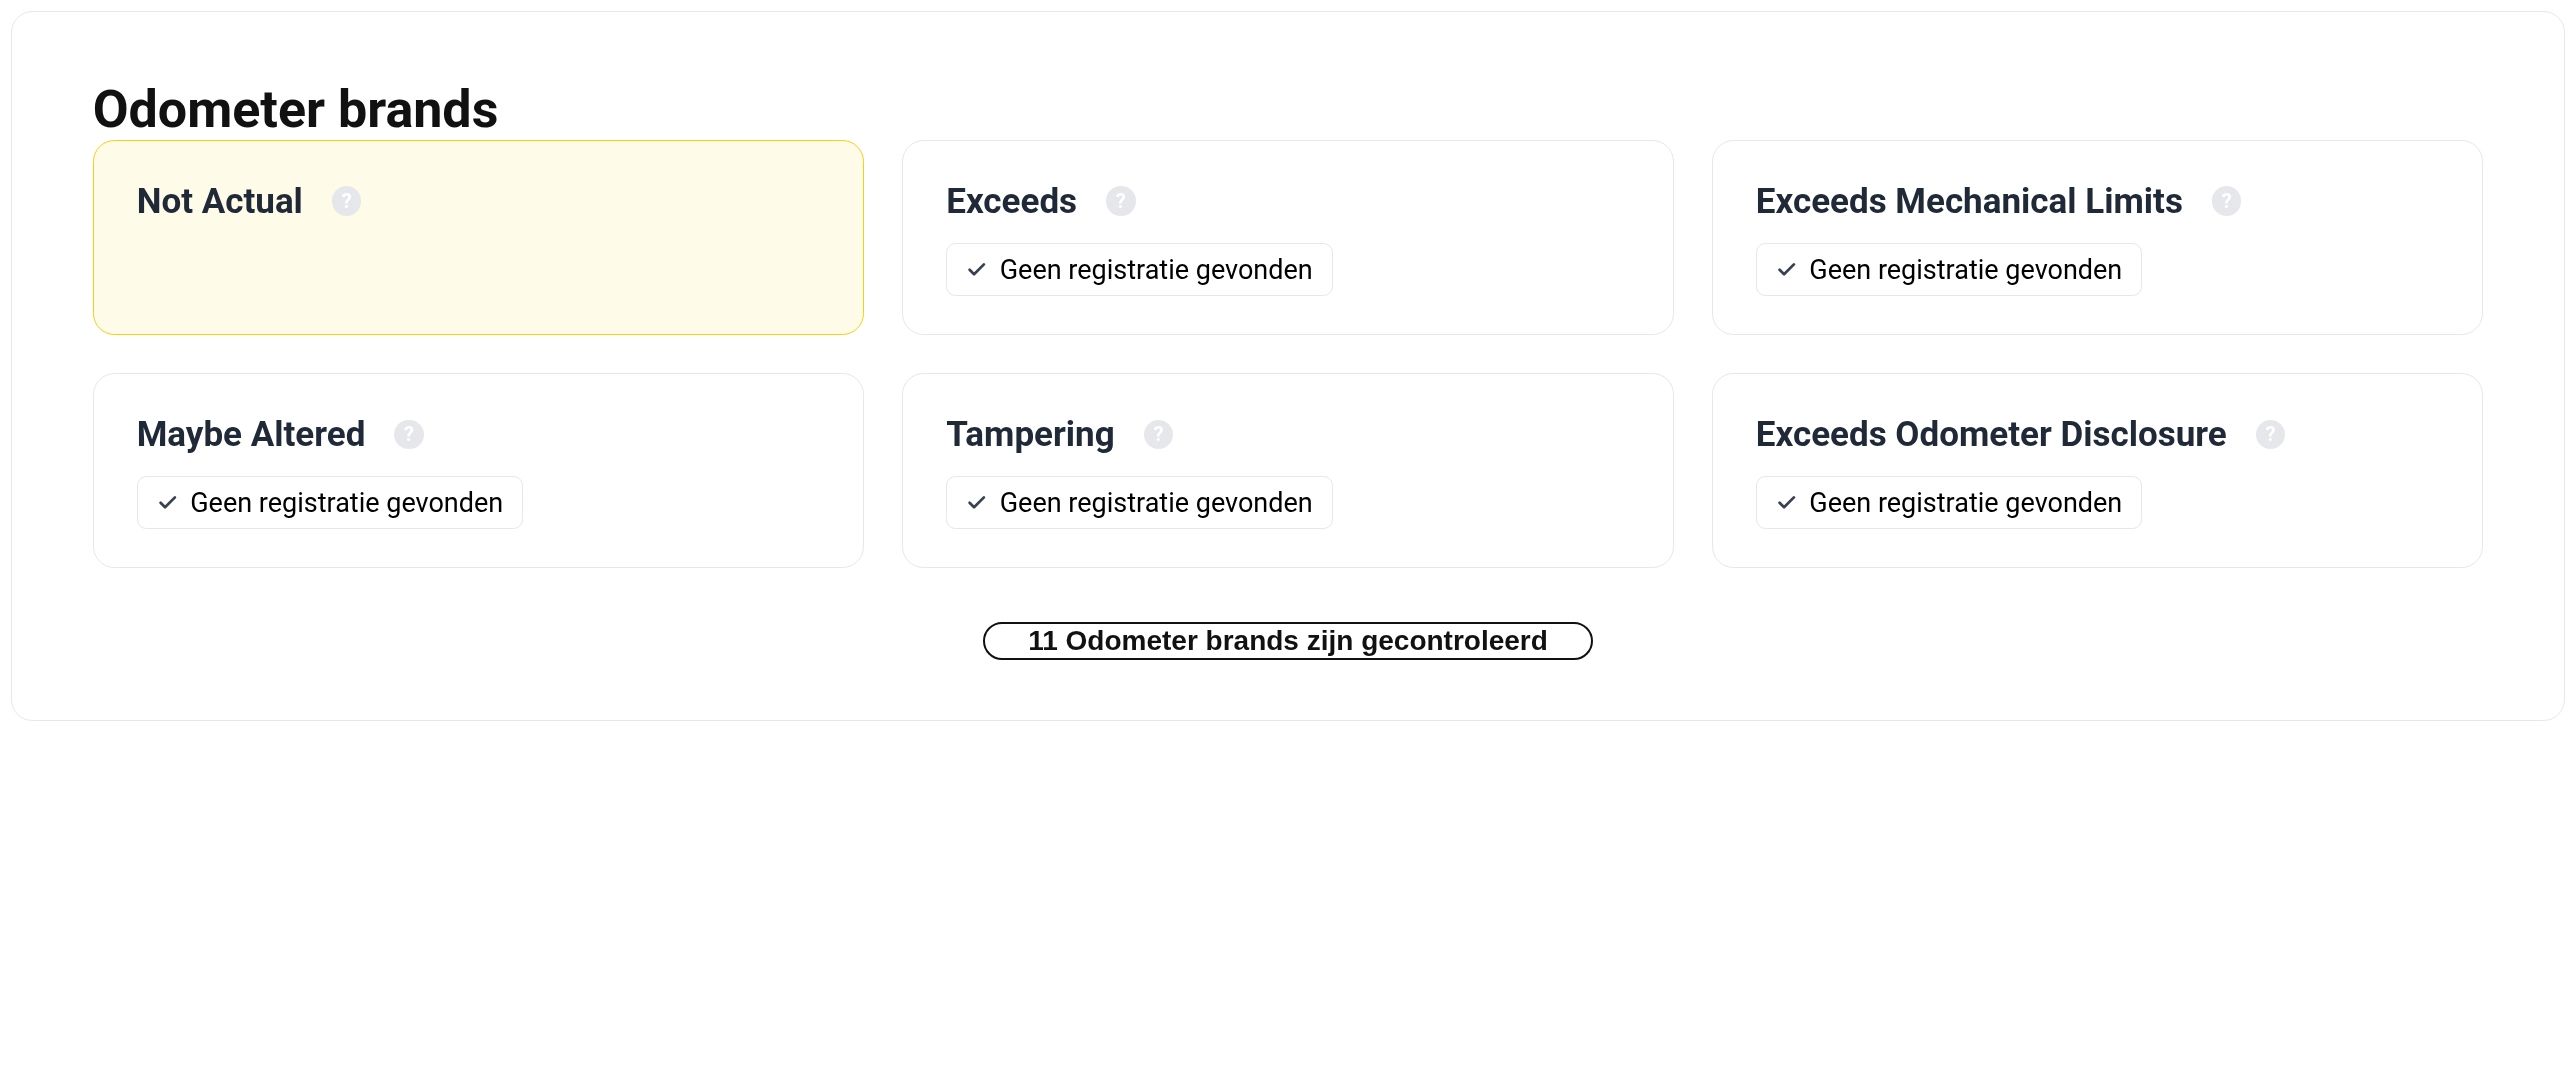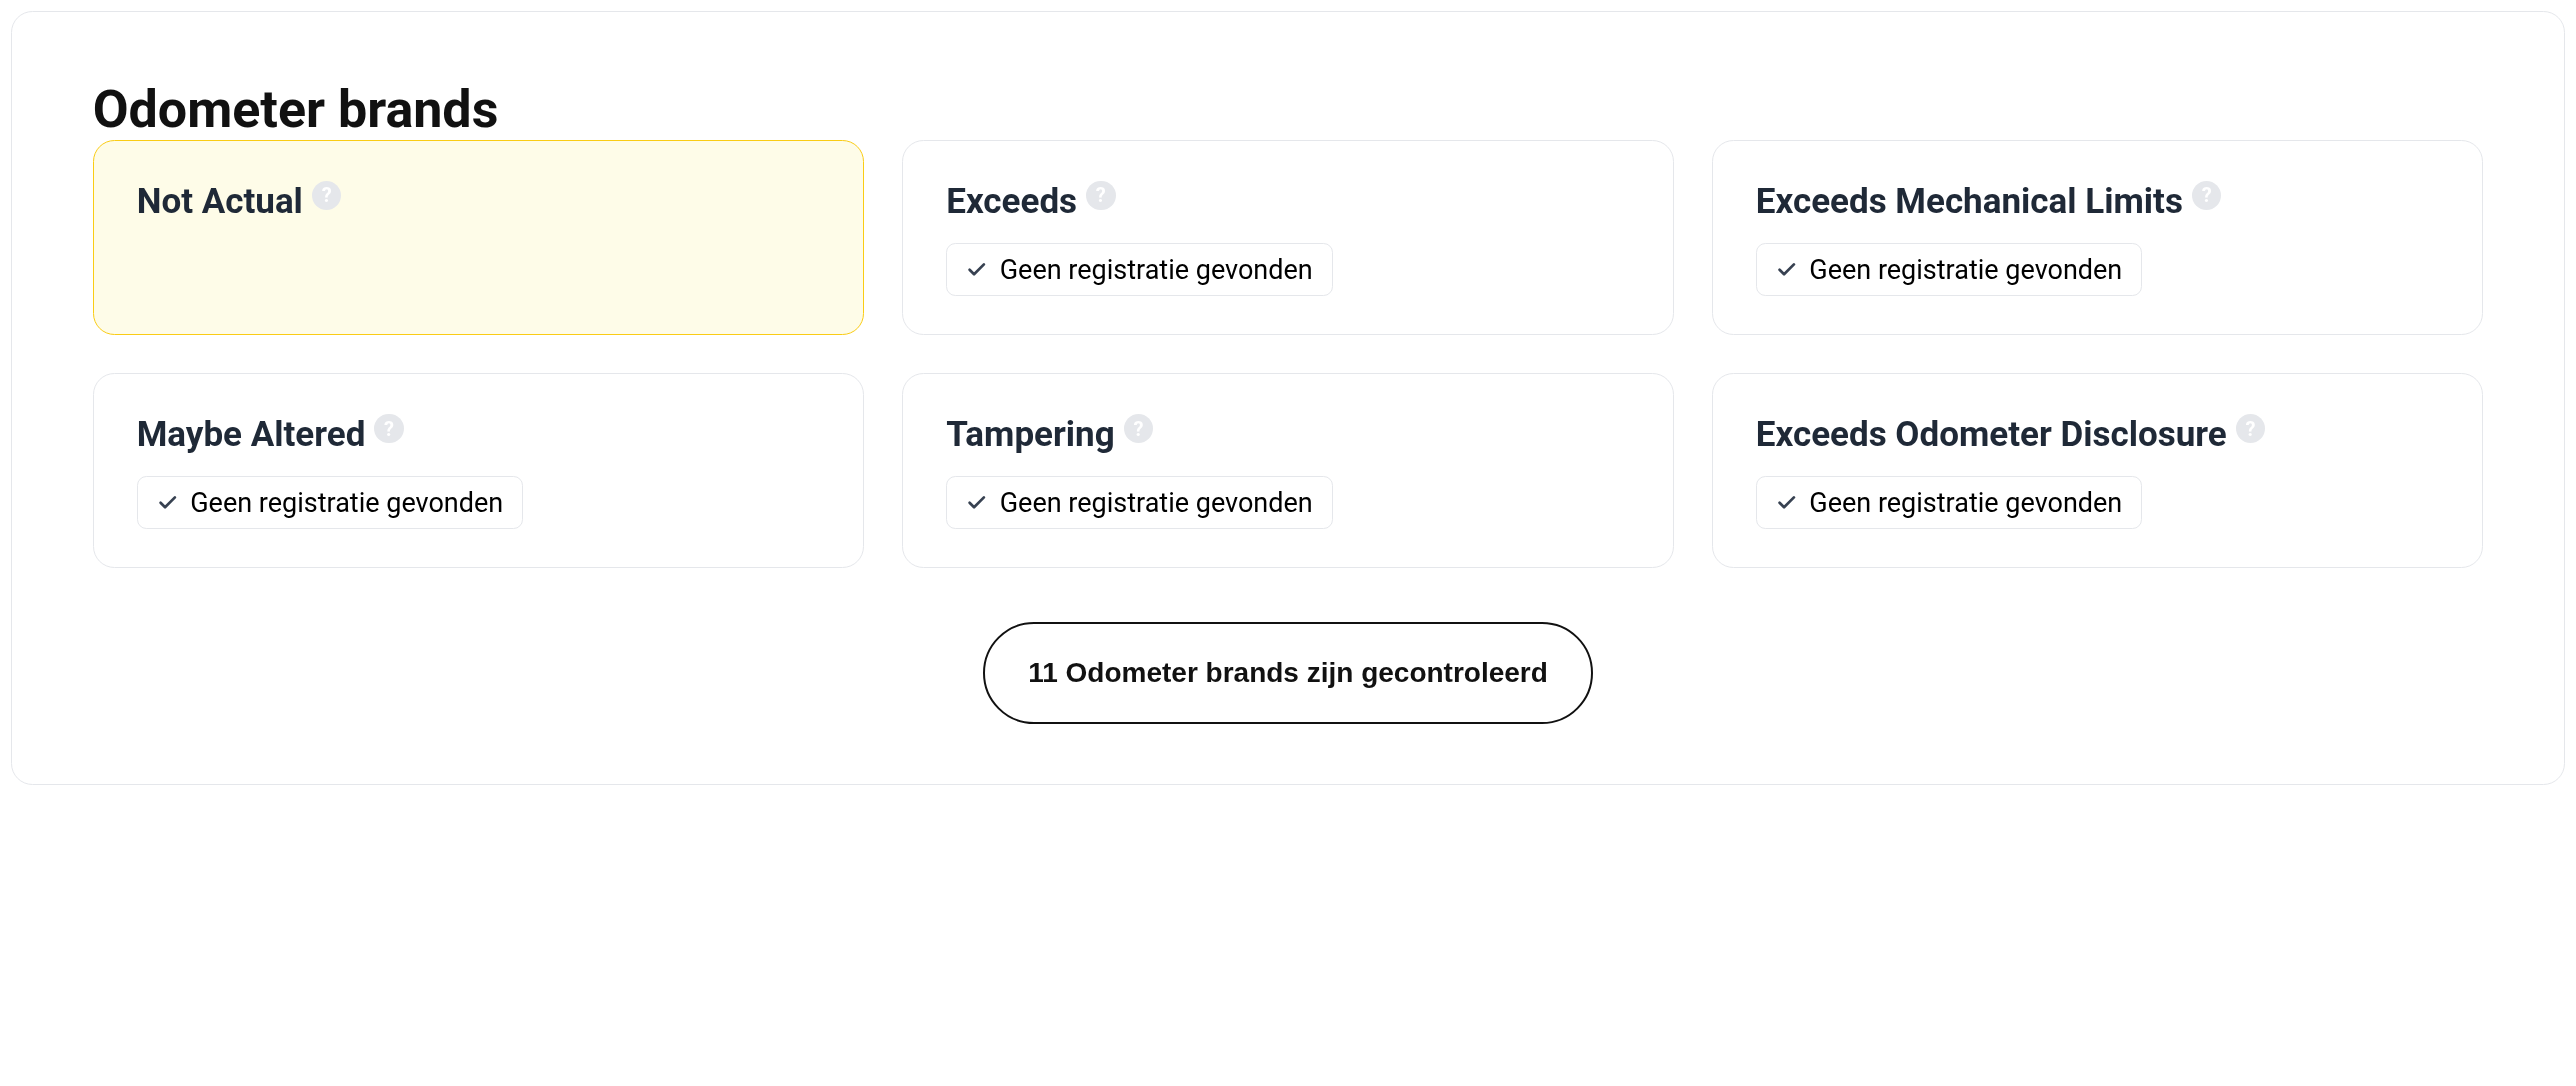--- a/index.html
+++ b/index.html
@@ -42,22 +42,22 @@
       background: #ffffff;
     }
 
     .card.highlight {
       border-color: #facc15;
       background: #fefce8;
     }
 
     .card-header {
       display: flex;
-      align-items: flex-start;
-      gap: 9px;
+      align-items: center;
+      gap: 29px;
       margin-bottom: 21.5px;
     }
 
     .card-title {
       font-size: 35px;
       font-weight: 700;
       color: #1f2937;
     }
 
     .help-icon {
@@ -120,21 +120,21 @@
 
     .footer-pill {
       margin-top: 54px;
       display: flex;
       justify-content: center;
     }
 
     .pill {
       border: 2px solid #111111;
       border-radius: 670px;
-      padding: 33px 43px;
+      padding: 1px 43px;
       font-size: 28px;
       font-weight: 600;
       color: #111111;
       background: transparent;
     }
   </style>
 </head>
 <body>
 
 <div class="container">

